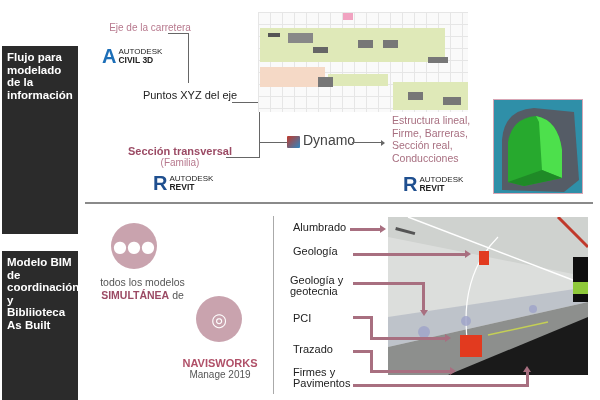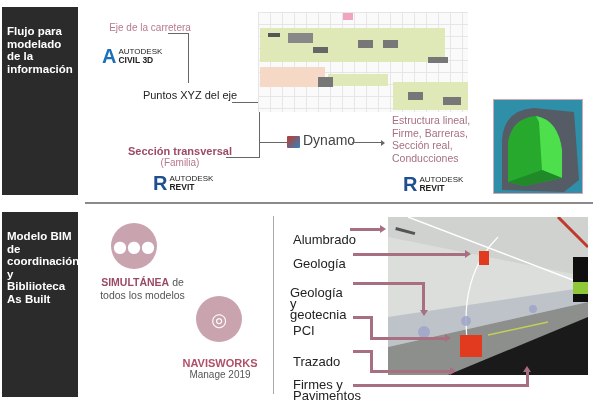--- a/index.html
+++ b/index.html
@@ -1,29 +1,29 @@
 <!DOCTYPE html>
 <html><head>
 <meta charset="utf-8">
 <style>
 *{margin:0;padding:0;box-sizing:border-box;}
 body{width:600px;height:400px;background:#fff;position:relative;overflow:hidden;font-family:"DejaVu Sans","Liberation Sans",sans-serif;}
 .abs{position:absolute;}
-.sidebox{background:#2b2b2b;color:#fff;font-family:"Liberation Sans",sans-serif;font-weight:bold;font-size:11.5px;line-height:12.5px;padding:18px 5px;}
+.sidebox{background:#2b2b2b;color:#fff;font-family:"Liberation Sans",sans-serif;font-weight:bold;font-size:11.5px;line-height:12.5px;padding:5px 5px;margin-top:39px;}
 .mauve{color:#9b4a64;}
 .mauve-light{color:#b7788d;}
 .sec-title{font-weight:bold;font-size:11px;font-family:"Liberation Sans",sans-serif;}
 .line{position:absolute;background:#666;}
 .logo{display:flex;align-items:center;gap:2px;}
 .logo .mark{font-weight:bold;font-family:"Liberation Sans",sans-serif;color:#1d6fb8;font-size:20px;line-height:20px;}
 .logo .txt{font-family:"Liberation Sans",sans-serif;font-size:8px;line-height:8.5px;color:#222;}
 .logo .txt b{display:block;font-size:8.5px;}
 .circle{border-radius:50%;background:#c9a3ae;display:flex;align-items:center;justify-content:center;}
 .arrow{position:absolute;background:#a86f80;}
-.label-sm{font-size:13px;color:#222;font-family:"Liberation Sans",sans-serif;line-height:11px;margin-top:12px;}
+.label-sm{font-size:11px;color:#222;font-family:"Liberation Sans",sans-serif;line-height:11px;}
 </style>
 </head>
 <body>
 
 <div class="abs sidebox" style="left:2px;top:7px;width:76px;height:188px;">
   <span>Flujo para modelado de la información</span>
 </div>
 
 <div class="abs" style="left:95px;top:22px;width:110px;text-align:center;">
   <div class="mauve-light" style="font-size:10px;font-family:'Liberation Sans',sans-serif;">Eje de la carretera</div>
@@ -92,22 +92,22 @@
 <div class="abs" style="left:85px;top:202px;width:508px;height:2px;background:#8a8a8a;"></div>
 
 <div class="abs sidebox" style="left:2px;top:212px;width:76px;height:185px;">
   <span>Modelo BIM de coordinación y Bibliioteca As Built</span>
 </div>
 
 <div class="abs circle" style="left:111px;top:223px;width:46px;height:46px;">
   <span style="color:#fff;font-size:16px;">●●●</span>
 </div>
 <div class="abs" style="left:85px;top:276px;width:115px;text-align:center;font-size:10.5px;line-height:13px;color:#555;font-family:'Liberation Sans',sans-serif;">
+  <div>todos los modelos</div>
   <div><b class="mauve">SIMULTÁNEA</b><span> de</span></div>
-  <div>todos los modelos</div>
 </div>
 
 <div class="abs circle" style="left:196px;top:296px;width:46px;height:46px;">
   <span style="color:#fff;font-size:18px;">◎</span>
 </div>
 <div class="abs" style="left:180px;top:357px;width:80px;text-align:center;">
   <div class="sec-title" style="color:#b05068;font-size:11px;">NAVISWORKS</div>
   <div style="font-size:10px;color:#555;font-family:'Liberation Sans',sans-serif;">Manage 2019</div>
 </div>
 

